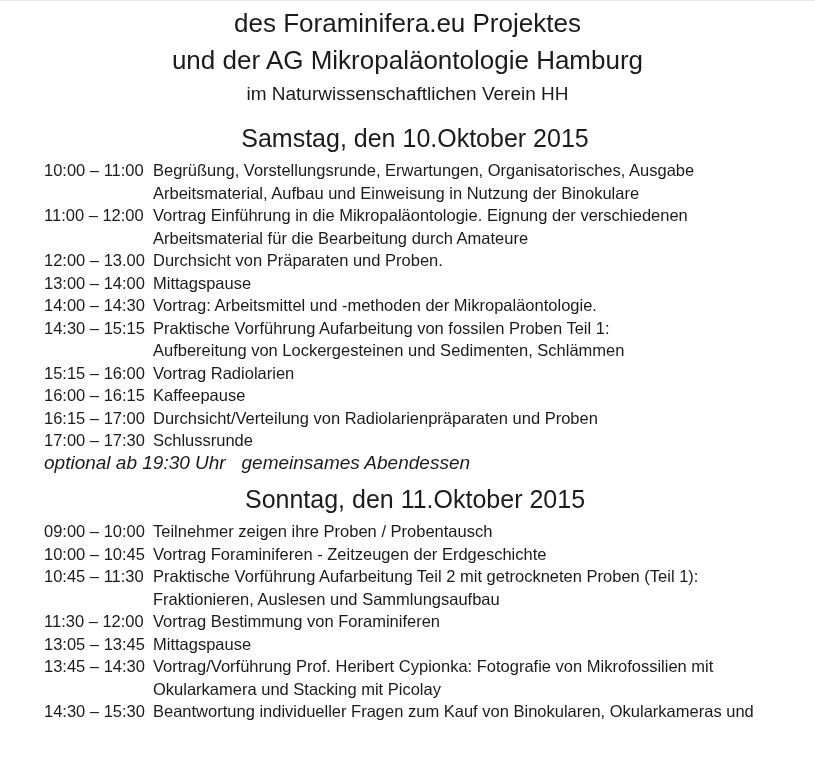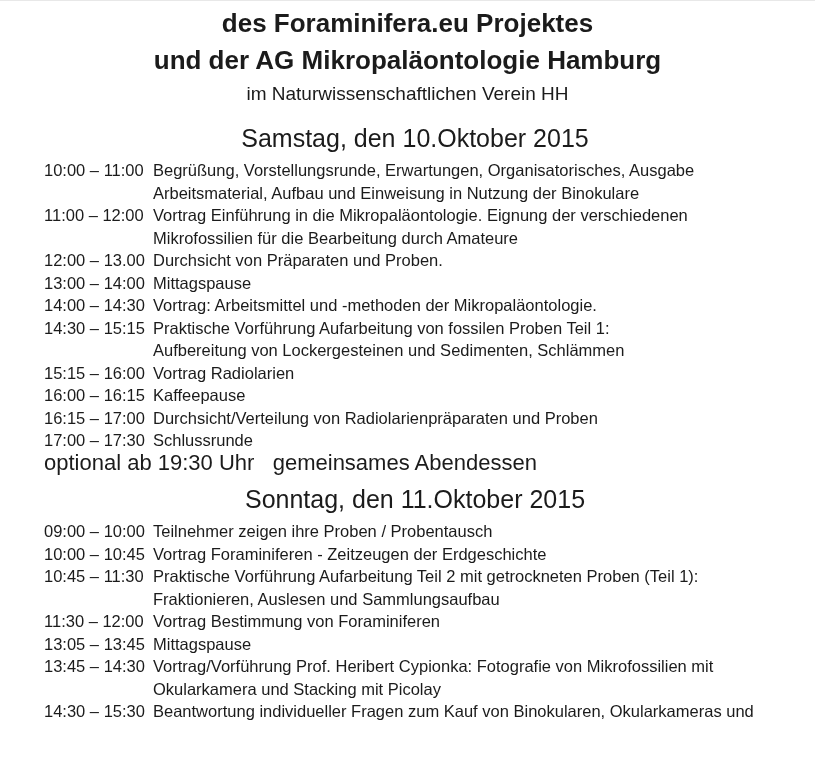--- a/index.html
+++ b/index.html
@@ -19,21 +19,20 @@
     color: #1b1b1b;
   }
   .doc-header {
     padding-top: 4px;
     text-align: center;
   }
   .h1 {
     font-size: 26px;
     line-height: 37px;
     white-space: nowrap;
-    font-weight: bold;
   }
   .h2 {
     font-size: 19px;
     line-height: 30px;
     white-space: nowrap;
   }
   .day-title {
     font-size: 25px;
     line-height: 34px;
     margin-top: 12px;
@@ -60,23 +59,24 @@
   }
   .desc {
     flex: 1 1 auto;
     font-size: 16.5px;
     line-height: 22.5px;
   }
   .line {
     white-space: nowrap;
   }
   .footnote {
-    font-size: 22px;
+    font-size: 19px;
     line-height: 22.5px;
     white-space: pre-wrap;
+    font-style: italic;
   }
 </style>
 </head>
 <body>
 
 <div class="page">
   <header class="doc-header">
     <div class="h1">des Foraminifera.eu Projektes</div>
     <div class="h1">und der AG Mikropaläontologie Hamburg</div>
     <div class="h2">im Naturwissenschaftlichen Verein HH</div>
@@ -89,21 +89,21 @@
             <div class="time">10:00 – 11:00</div>
             <div class="desc">
               <div class="line">Begrüßung, Vorstellungsrunde, Erwartungen, Organisatorisches, Ausgabe</div>
               <div class="line">Arbeitsmaterial, Aufbau und Einweisung in Nutzung der Binokulare</div>
             </div>
           </div>
           <div class="row">
             <div class="time">11:00 – 12:00</div>
             <div class="desc">
               <div class="line">Vortrag Einführung in die Mikropaläontologie. Eignung der verschiedenen</div>
-              <div class="line">Mikrofossilien für die Bearbeitung durch Amateure</div>
+              <div class="line">Arbeitsmaterial für die Bearbeitung durch Amateure</div>
             </div>
           </div>
           <div class="row">
             <div class="time">12:00 – 13.00</div>
             <div class="desc">
               <div class="line">Durchsicht von Präparaten und Proben.</div>
             </div>
           </div>
           <div class="row">
             <div class="time">13:00 – 14:00</div>

